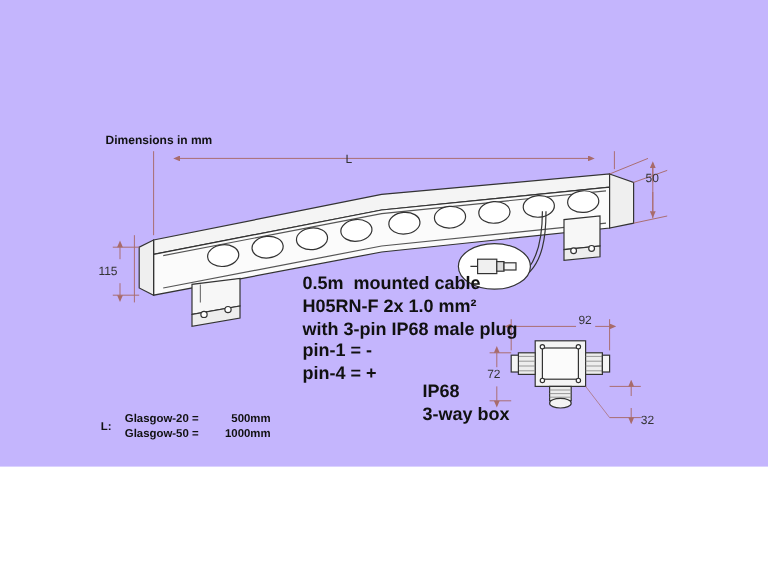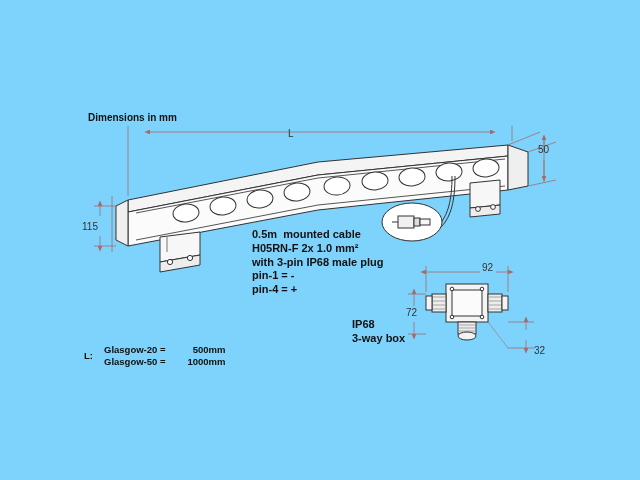--- a/index.html
+++ b/index.html
@@ -3,22 +3,22 @@
 <meta charset="utf-8">
 <style>
   html, body {
     margin: 0;
     padding: 0;
     background: #ffffff;
   }
   #page {
     position: relative;
     width: 640px;
-    height: 480px;
-    background: #7dd3fc;
+    height: 389px;
+    background: #c4b5fd;
     overflow: hidden;
     font-family: "Liberation Sans", sans-serif;
   }
   #drawing {
     position: absolute;
     left: 0;
     top: 0;
     width: 640px;
     height: 480px;
   }
@@ -32,21 +32,21 @@
   .dim-txt {
     font-size: 9px;
     color: #444444;
   }
   .title-txt {
     font-size: 10px;
     font-weight: bold;
     color: #111111;
   }
   .note-txt {
-    font-size: 11px;
+    font-size: 15px;
     font-weight: bold;
     color: #111111;
   }
   .legend-txt {
     font-size: 9.5px;
     font-weight: bold;
     color: #111111;
   }
 </style>
 </head>

